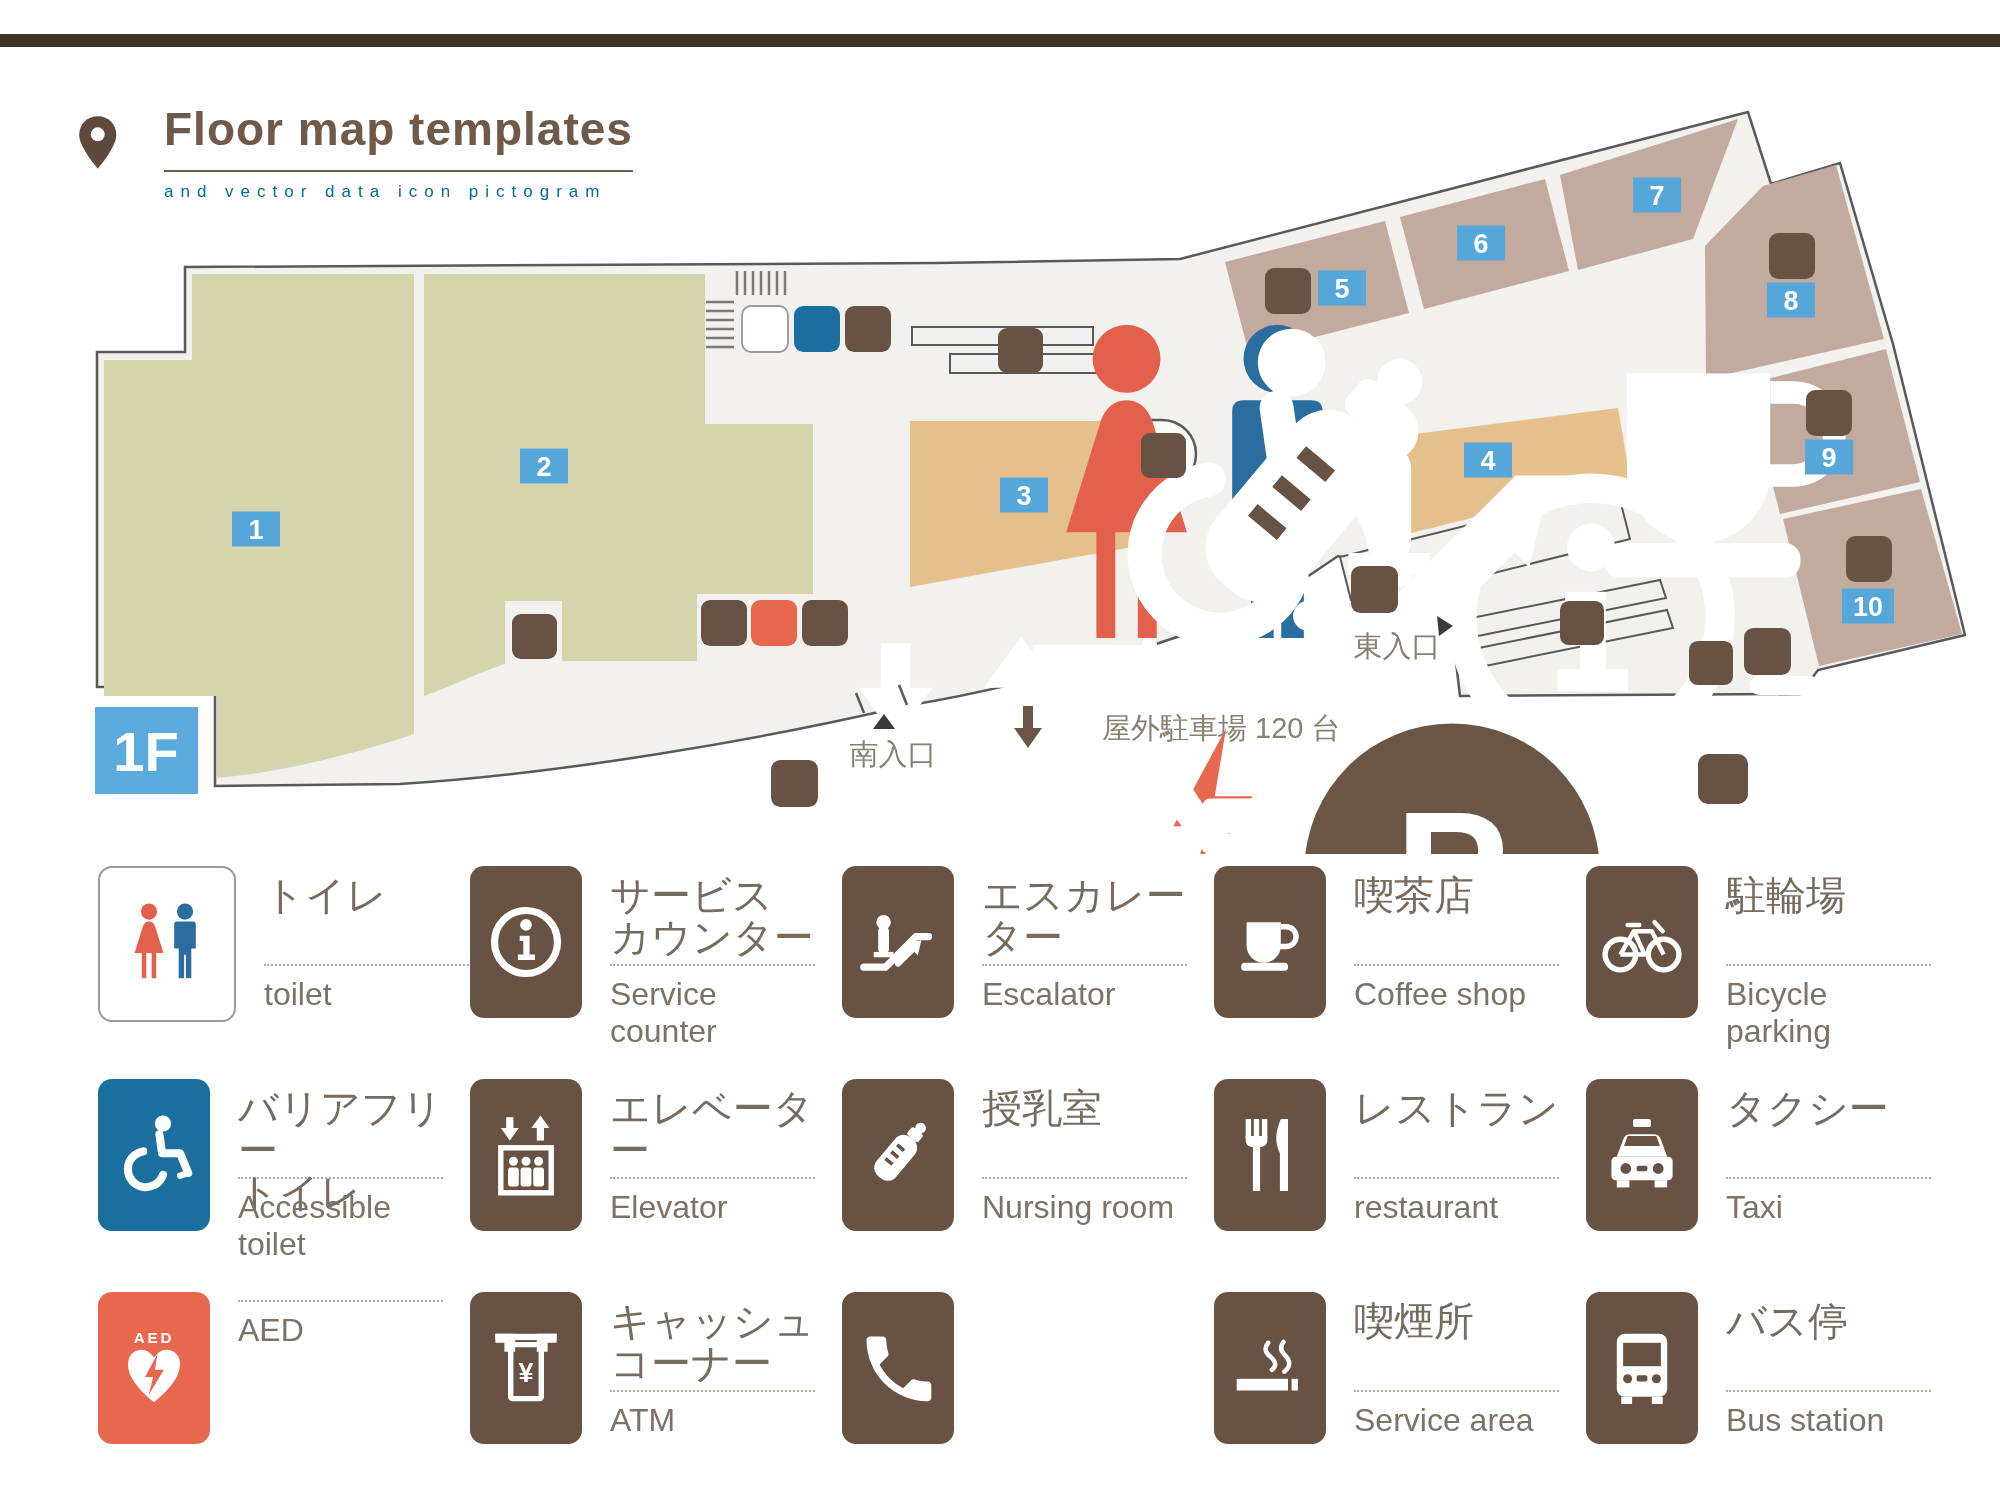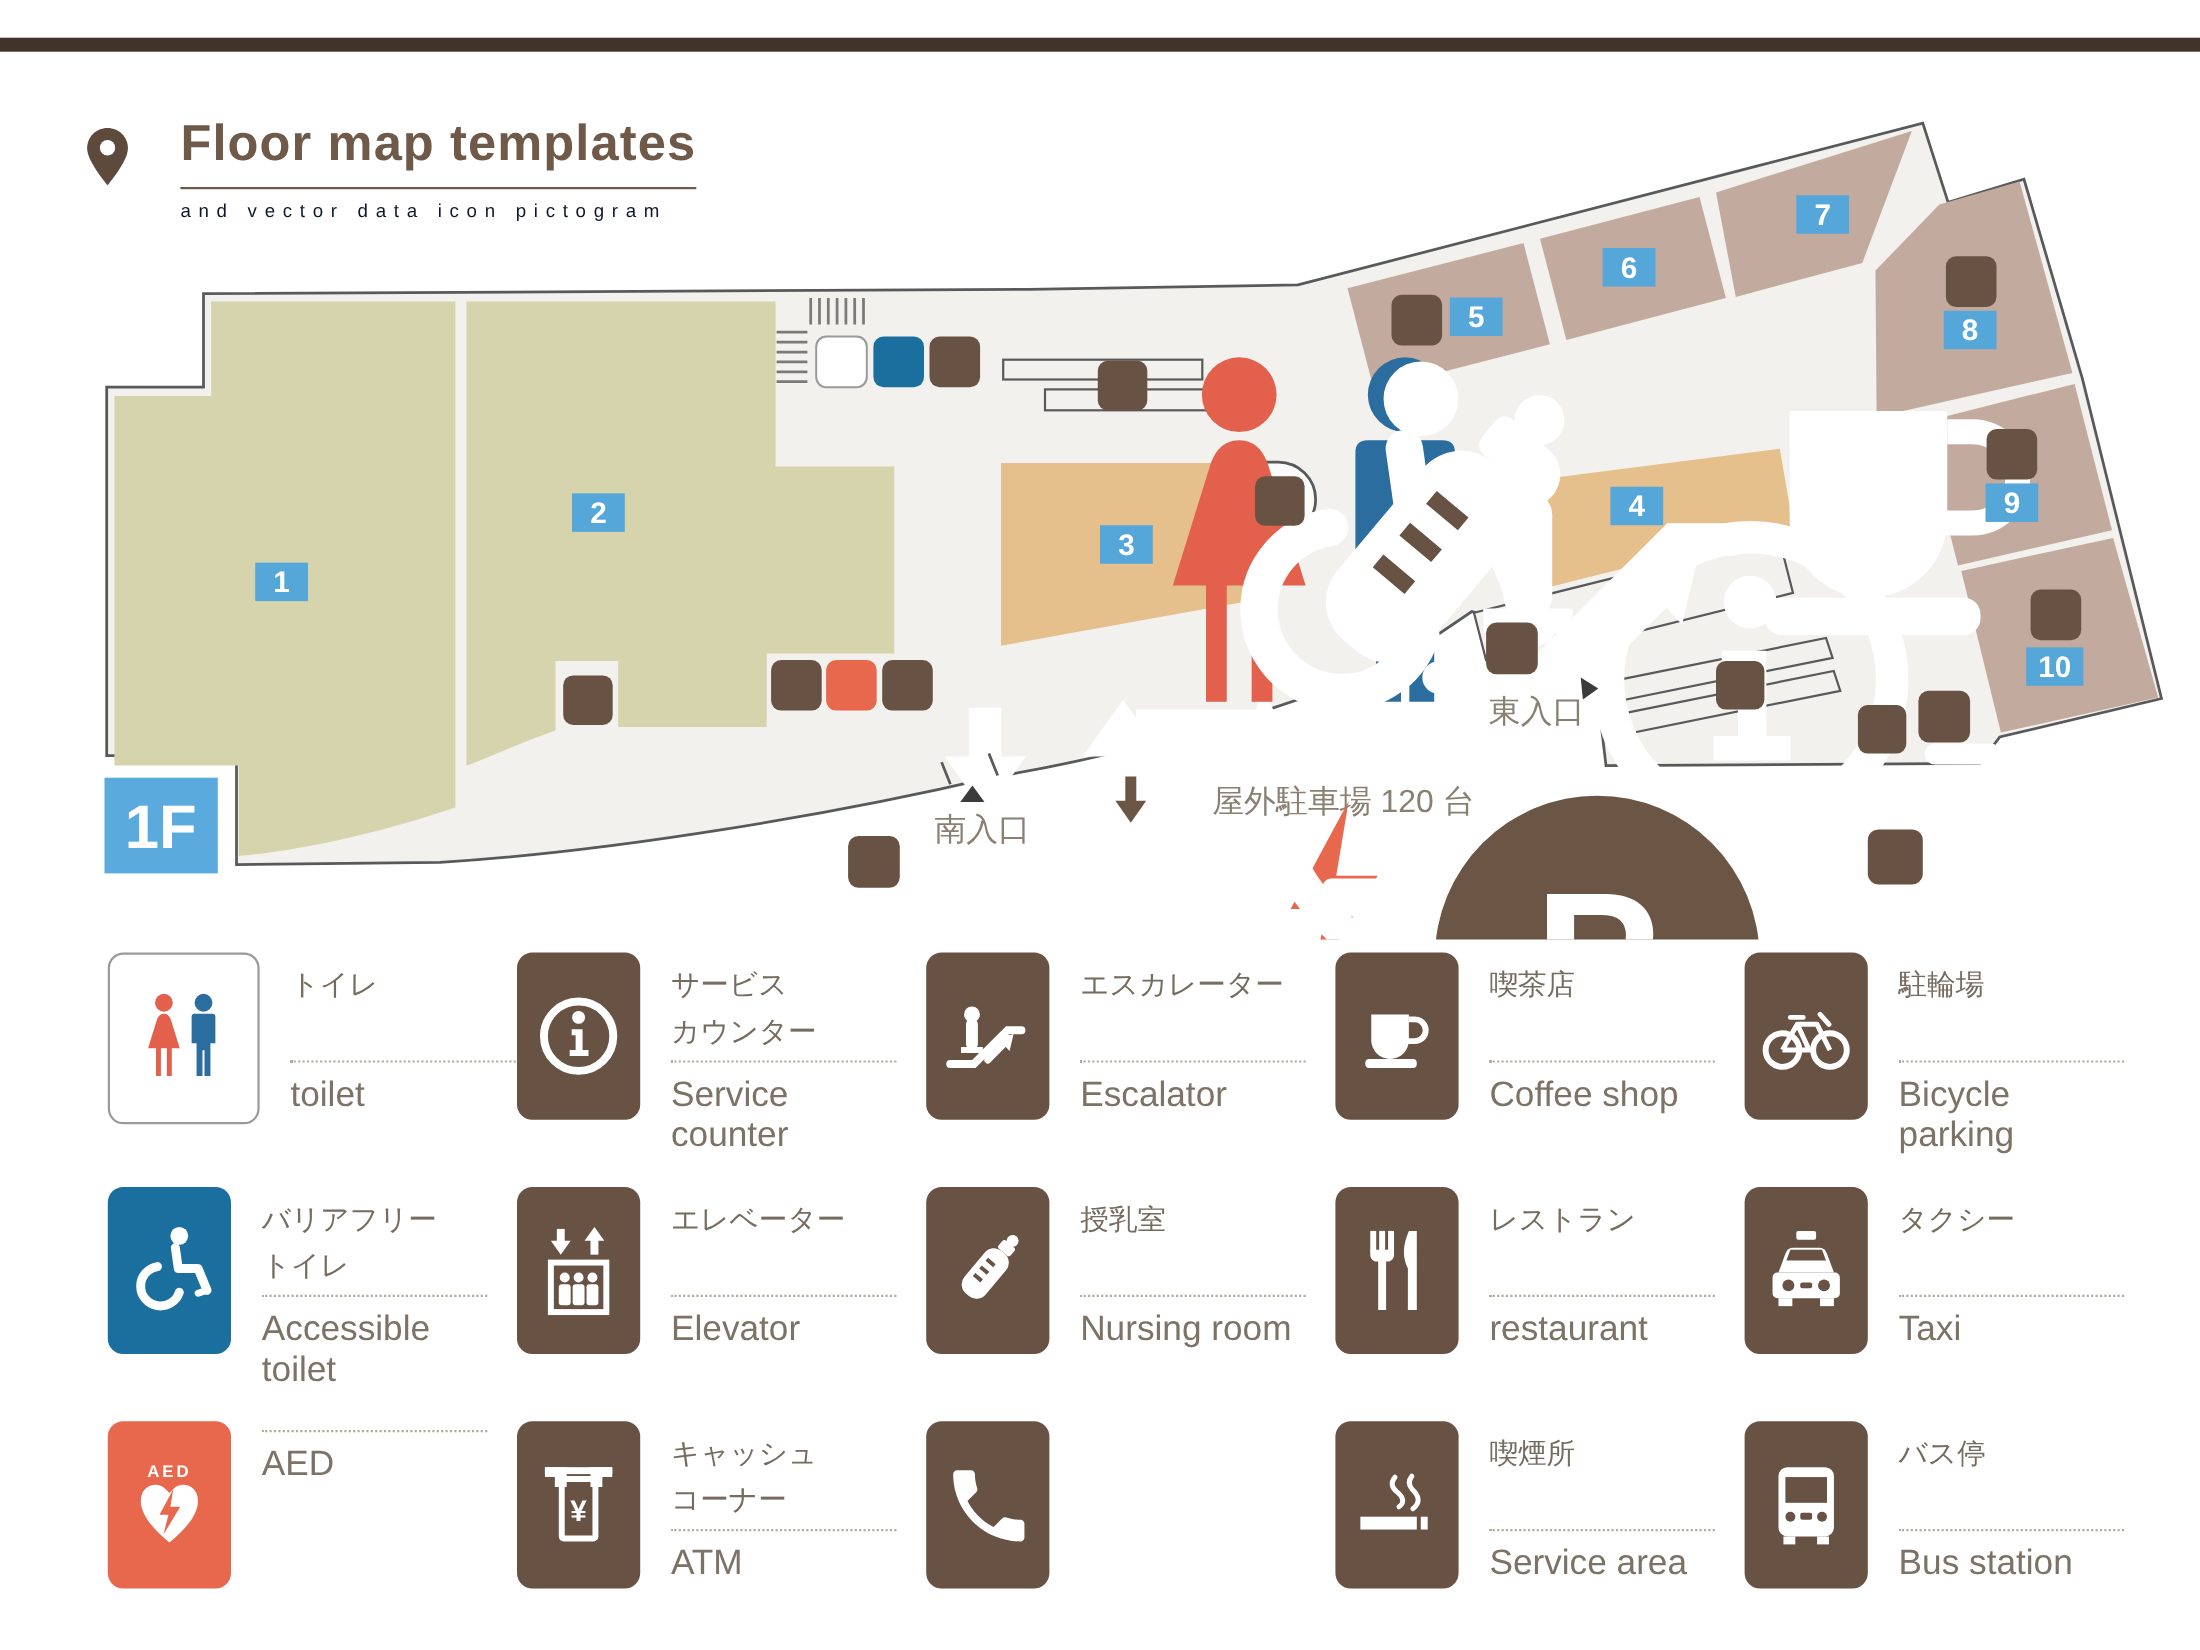--- a/index.html
+++ b/index.html
@@ -3,34 +3,34 @@
 <meta charset="utf-8">
 <style>
   html,body{margin:0;padding:0;background:#ffffff;font-family:"Liberation Sans","DejaVu Sans",sans-serif;}
   #screen{position:relative;width:2000px;height:1500px;background:#ffffff;overflow:hidden;margin-top:34px;}
   .bar{position:absolute;left:0;width:100%;height:13px;background:#40332a;}
   .bar.top{top:0;}
   .bar.bottom{bottom:0;}
   .header{position:absolute;left:76px;top:68px;display:flex;gap:30px;align-items:flex-start;}
   .pin-wrap svg{width:58px;height:82px;}
   .htext .title{font-size:46px;font-weight:bold;color:#6f5948;letter-spacing:1px;margin:0;padding-bottom:14px;border-bottom:2px solid #6f5948;}
-  .htext .subtitle{font-size:17px;color:#0f172a;letter-spacing:7px;margin-top:10px;}
+  .htext .subtitle{font-size:17px;color:#0369a1;letter-spacing:7px;margin-top:10px;}
   #map{position:absolute;left:0;top:0;}
   #map text{font-family:"Liberation Sans","DejaVu Sans",sans-serif;}
   .mtext{font-size:29px;fill:#8a8072;}
   .badge-num{font-size:27px;font-weight:bold;fill:#ffffff;text-anchor:middle;}
   .legend{position:absolute;left:98px;top:832px;display:grid;grid-template-columns:repeat(5,372px);grid-auto-rows:213px;}
   .cell{display:flex;align-items:flex-start;}
   .licon{width:112px;height:152px;border-radius:14px;background:#675243;display:flex;align-items:center;justify-content:center;flex:none;}
   .licon.wide{width:134px;background:#ffffff;border:2px solid #9a9a9a;}
   .licon.blue{background:#1a6f9f;}
   .licon.red{background:#e8684e;}
   .licon svg{width:90px;height:90px;}
   .ctext{margin-left:28px;width:205px;padding-top:8px;}
-  .jp{font-size:26px;color:#756b5e;line-height:42px;height:90px;}
+  .jp{font-size:40px;color:#756b5e;line-height:42px;height:90px;}
   .dots{border-top:2px dotted #b3ab9e;margin-bottom:10px;}
   .en{font-size:32px;color:#7c7265;}
 </style>
 </head>
 <body>
 
 <svg width="0" height="0" style="position:absolute" aria-hidden="true">
   <defs>
     <symbol id="g-pin" viewBox="0 0 100 100">
       <path d="M50 4 C32 4 18 18 18 36 c0 21 32 58 32 58 s32 -37 32 -58 C82 18 68 4 50 4 z" fill="#5d4a3c"></path>

